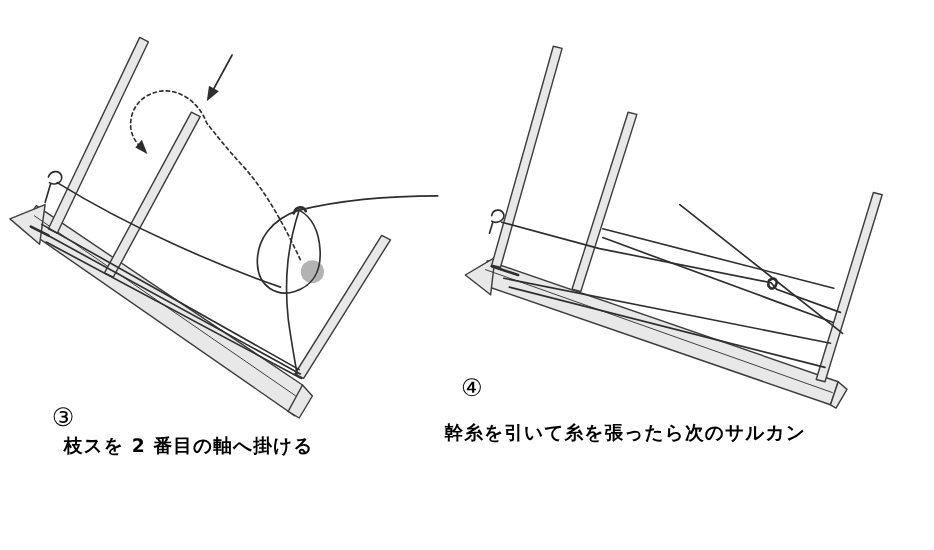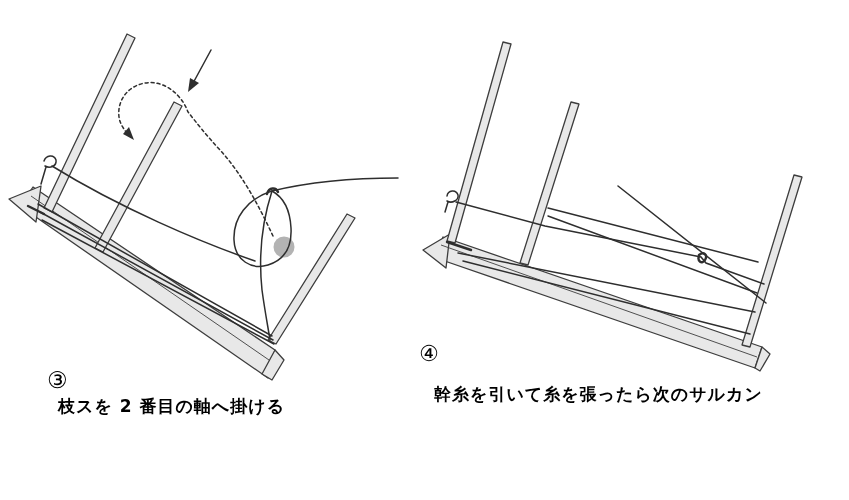--- a/index.html
+++ b/index.html
@@ -78,17 +78,17 @@
       <path class="thread thick" d="M 699,255 C 704,251 708,255 705,260 C 702,265 697,261 699,256"></path>
       <path class="thread" d="M 447,196 C 448,190 456,189 458,195 C 459,200 452,204 447,201 M 448,202 L 445,212"></path>
       <path class="thread thick" d="M 447,242 L 471,250"></path>
     </g>
   </svg>
 
   <div class="caption step-no" style="left:47px; top:369px;">③</div>
   <div class="caption cap-text" style="left:58px; top:396px;">枝スを 2 番目の軸へ掛ける</div>
 
   <div class="caption step-no" style="left:419px; top:343px; font-size:22px;">④</div>
-  <div class="caption cap-text" style="left:434px; top:384px;">
+  <div class="caption cap-text" style="left:404px; top:384px;">
     <div>幹糸を引いて糸を張ったら次のサルカン</div>
   </div>
 
 </div>
 
 </body></html>

